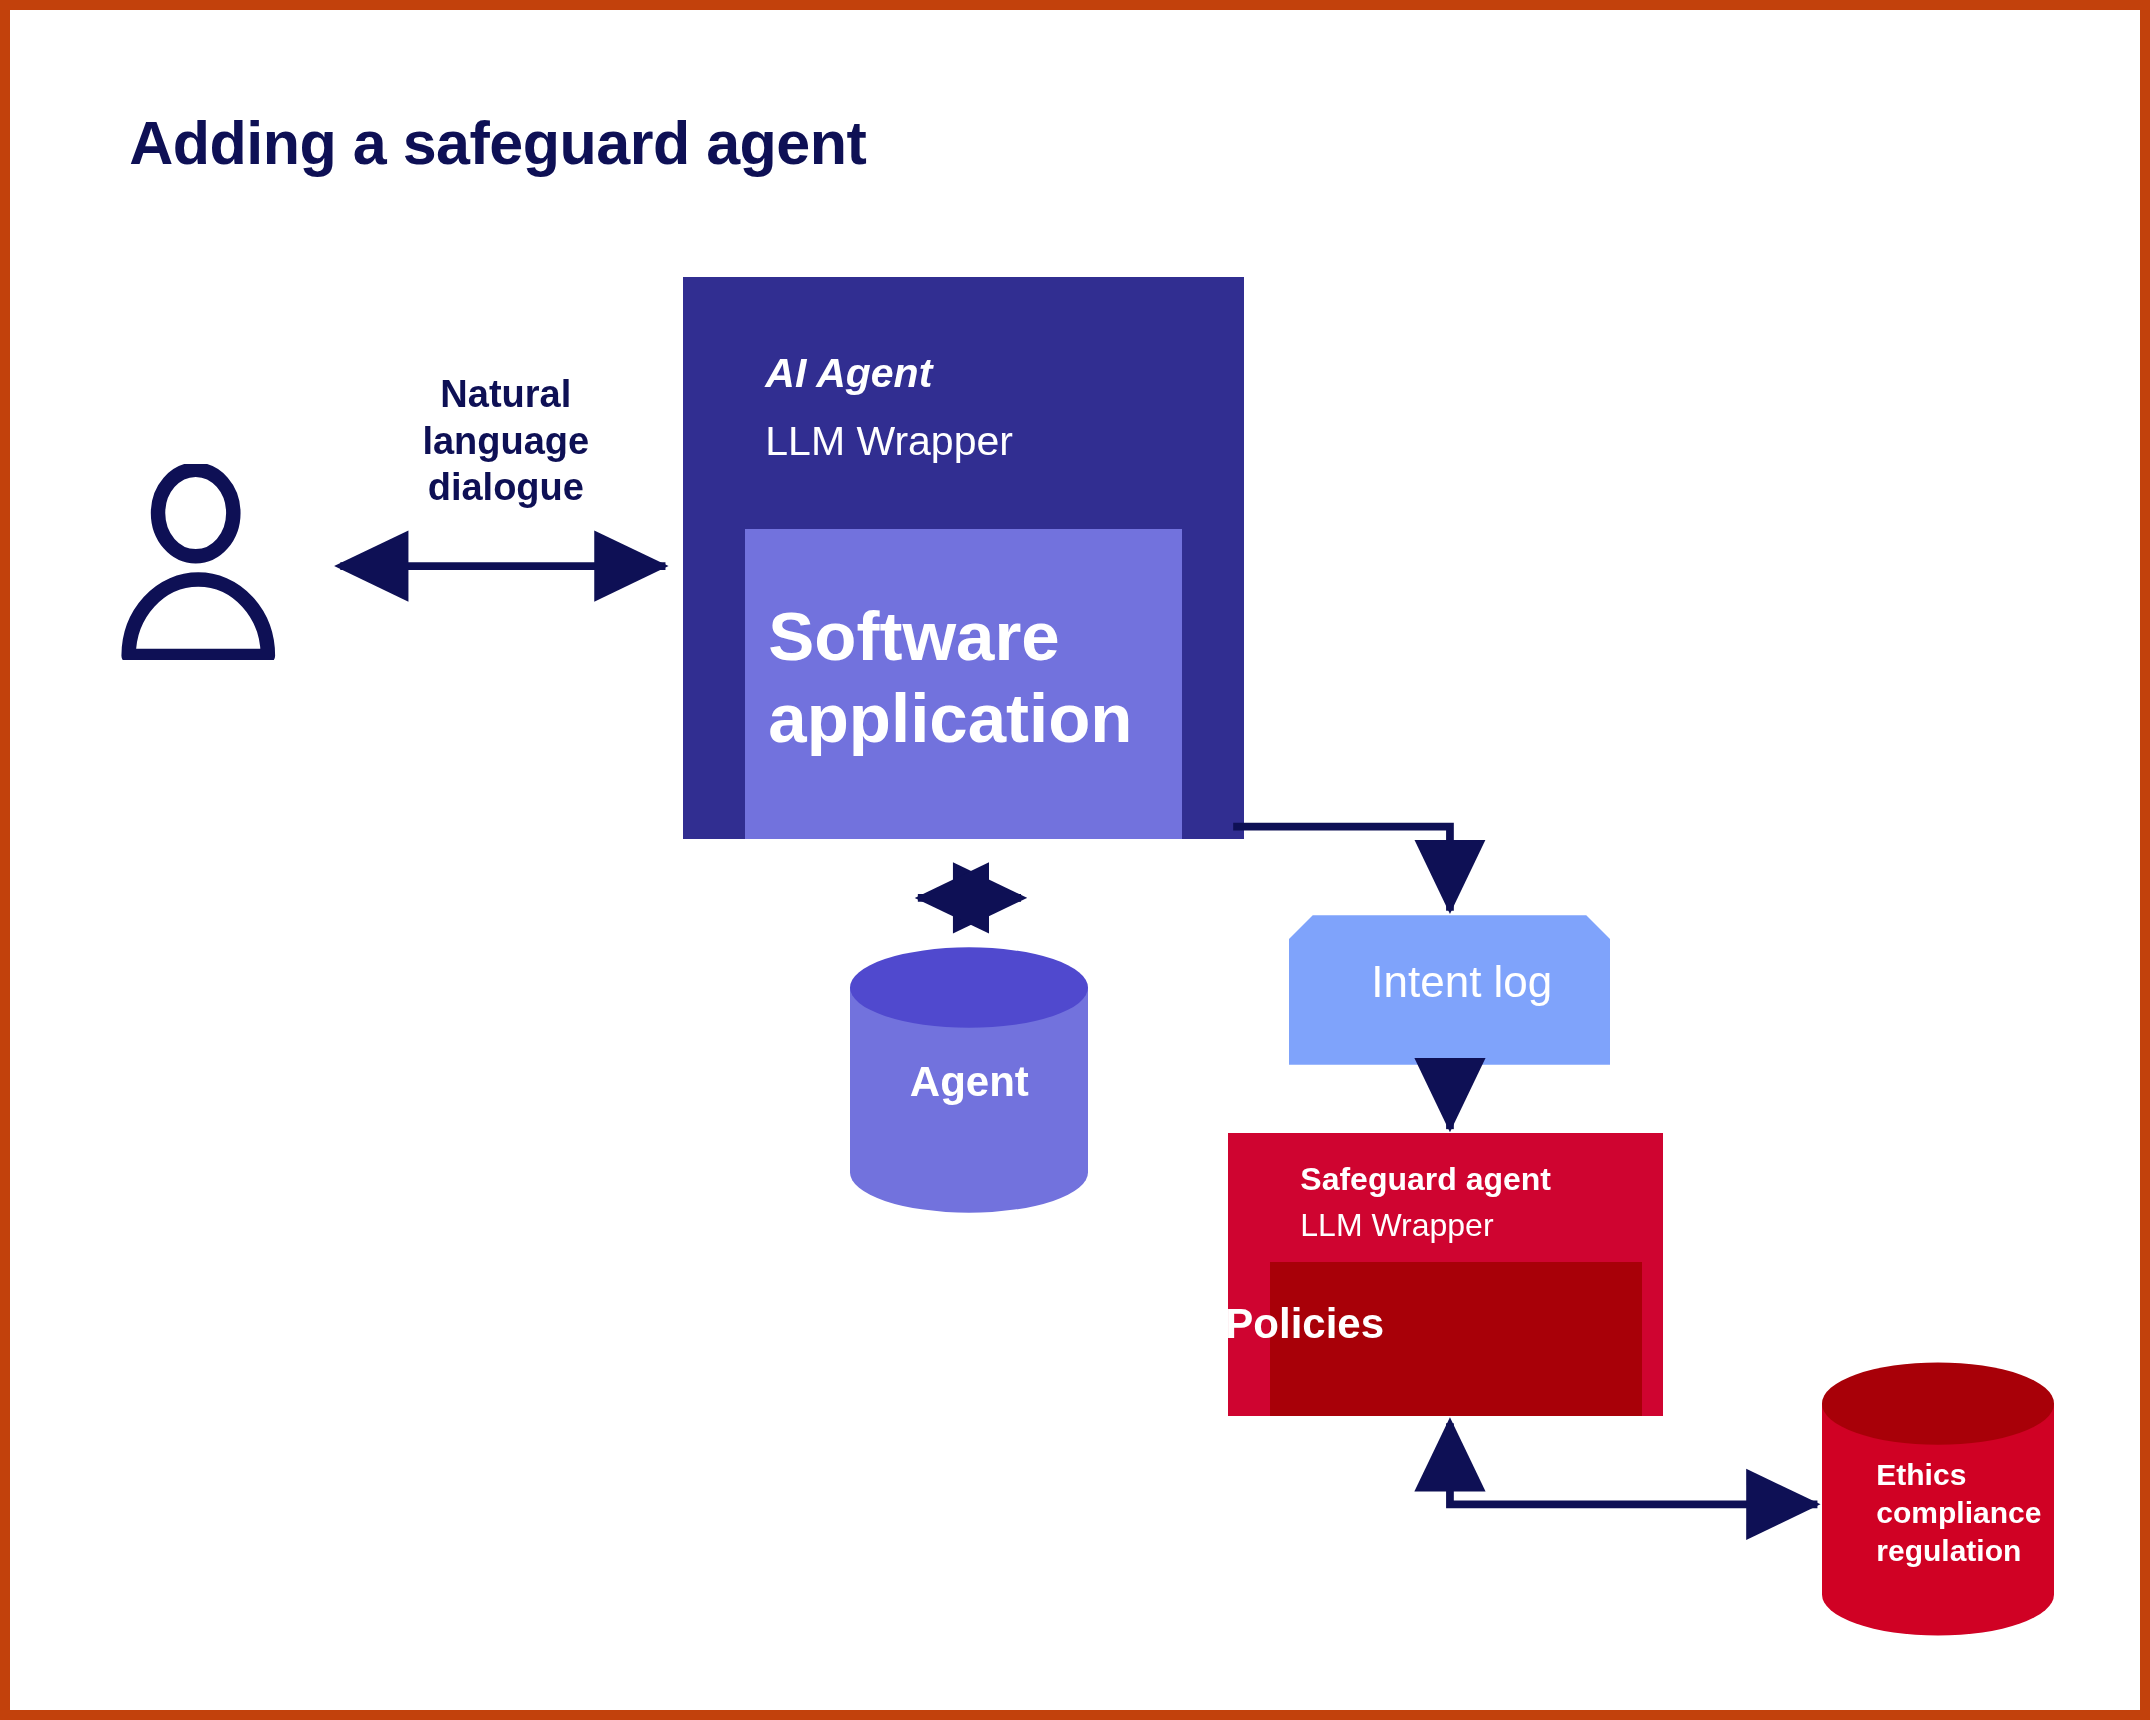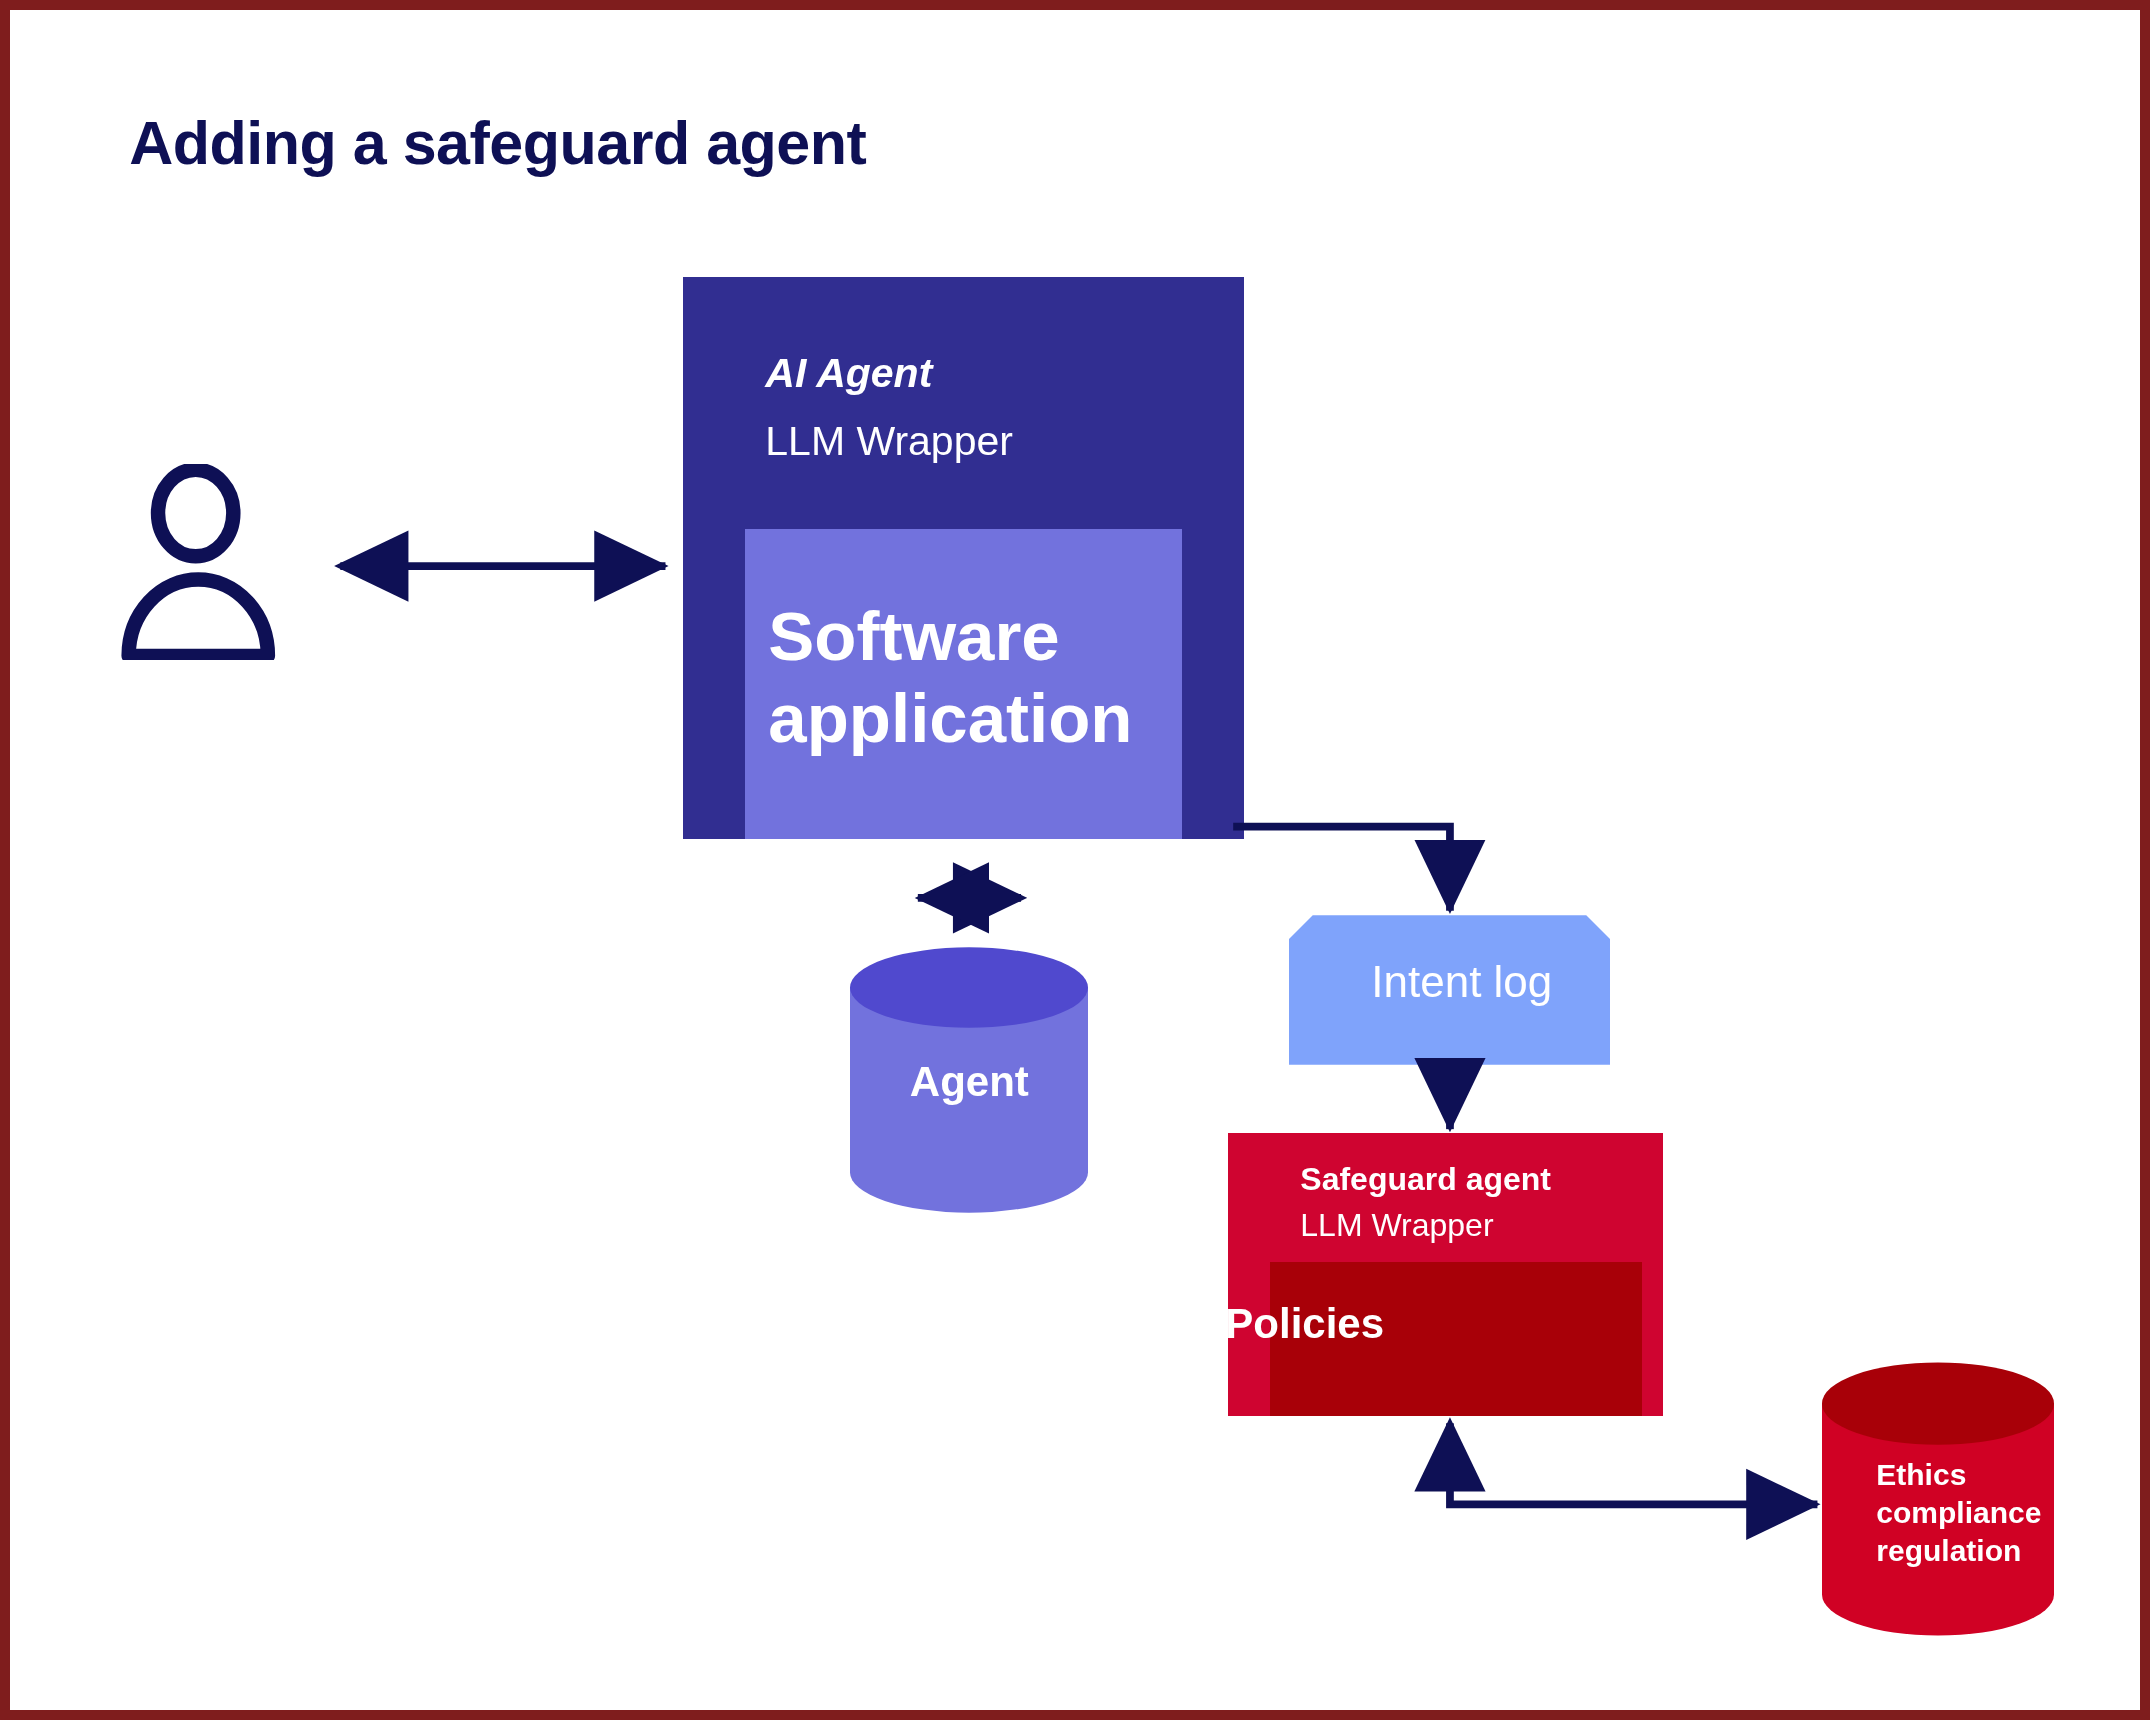--- a/index.html
+++ b/index.html
@@ -7,21 +7,21 @@
     padding: 0;
     background: #d3d4d2;
   }
   body {
     font-family: "Liberation Sans", sans-serif;
   }
   #canvas {
     position: relative;
     width: 2151px;
     height: 1720px;
-    background: #7f1d1d;
+    background: #c2410c;
     overflow: hidden;
   }
   #page {
     position: absolute;
     left: 10.3px;
     top: 10.3px;
     width: 2130px;
     height: 1700px;
     background: #ffffff;
   }
@@ -186,20 +186,25 @@
 
     <div id="title" class="abs">Adding a safeguard agent</div>
 
     <div id="user-icon" class="abs">
       <svg width="186" height="196" viewBox="0 0 360 380" xmlns="http://www.w3.org/2000/svg">
         <ellipse cx="160" cy="95" rx="73" ry="84" fill="none" stroke="#0e1055" stroke-width="28"></ellipse>
         <path d="M 30 372 A 135 148 0 0 1 300 372 Z" fill="none" stroke="#0e1055" stroke-width="28" stroke-linejoin="round"></path>
       </svg>
     </div>
 
+    <div id="nl-label" class="abs">
+      <div>Natural</div>
+      <div>language</div>
+      <div>dialogue</div>
+    </div>
 
     <div id="ai-agent-box" class="abs"></div>
     <div id="ai-agent-title" class="abs">AI Agent</div>
     <div id="ai-agent-sub" class="abs">LLM Wrapper</div>
 
     <div id="software-box" class="abs"></div>
     <div id="software-label" class="abs">
       <div>Software</div>
       <div>application</div>
     </div>

